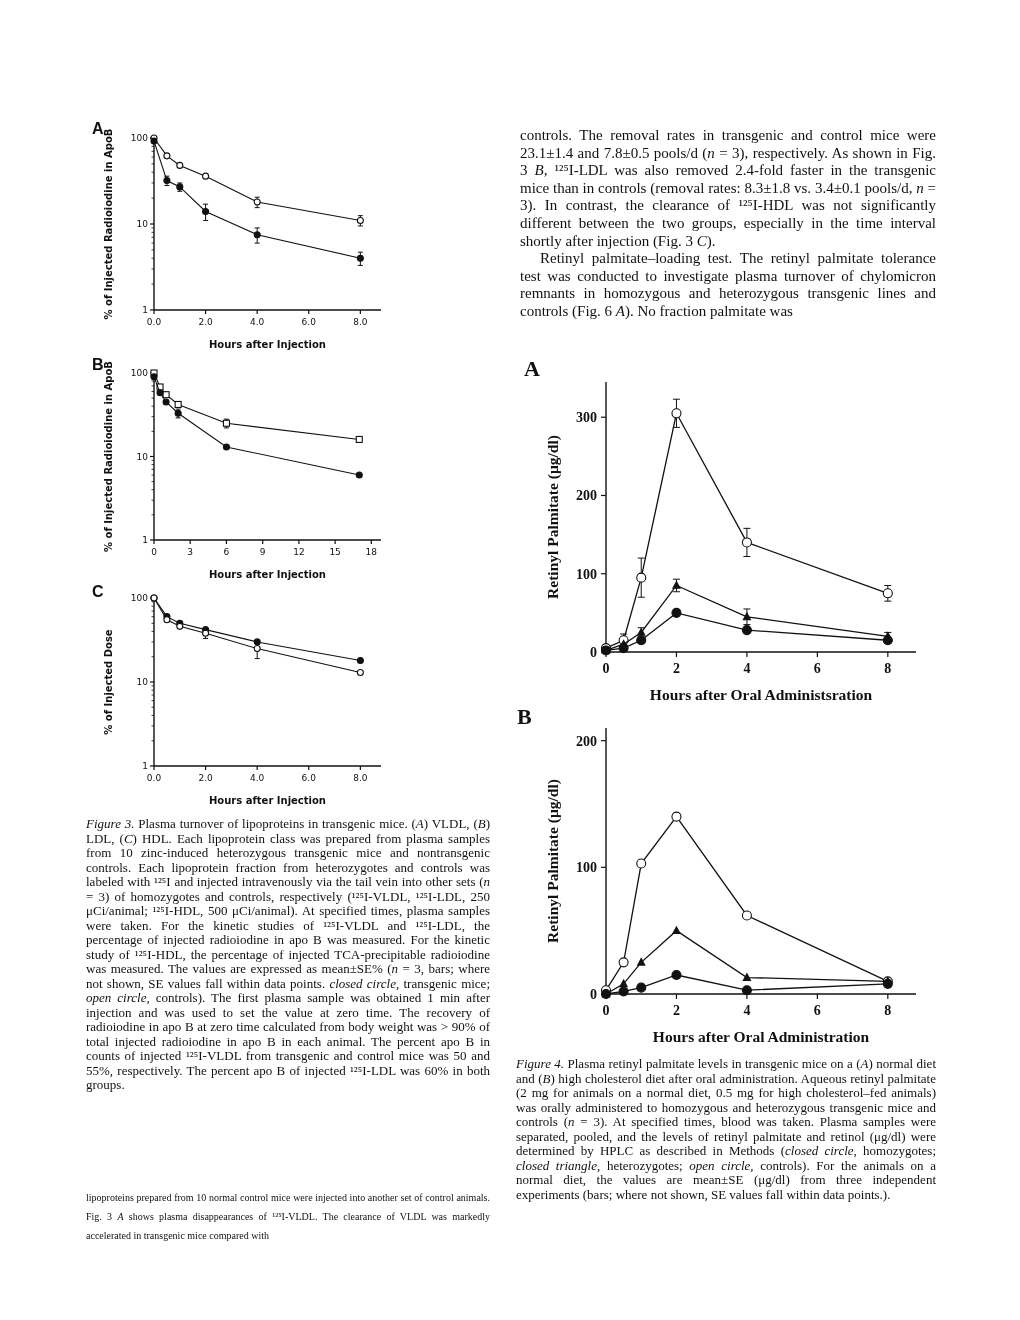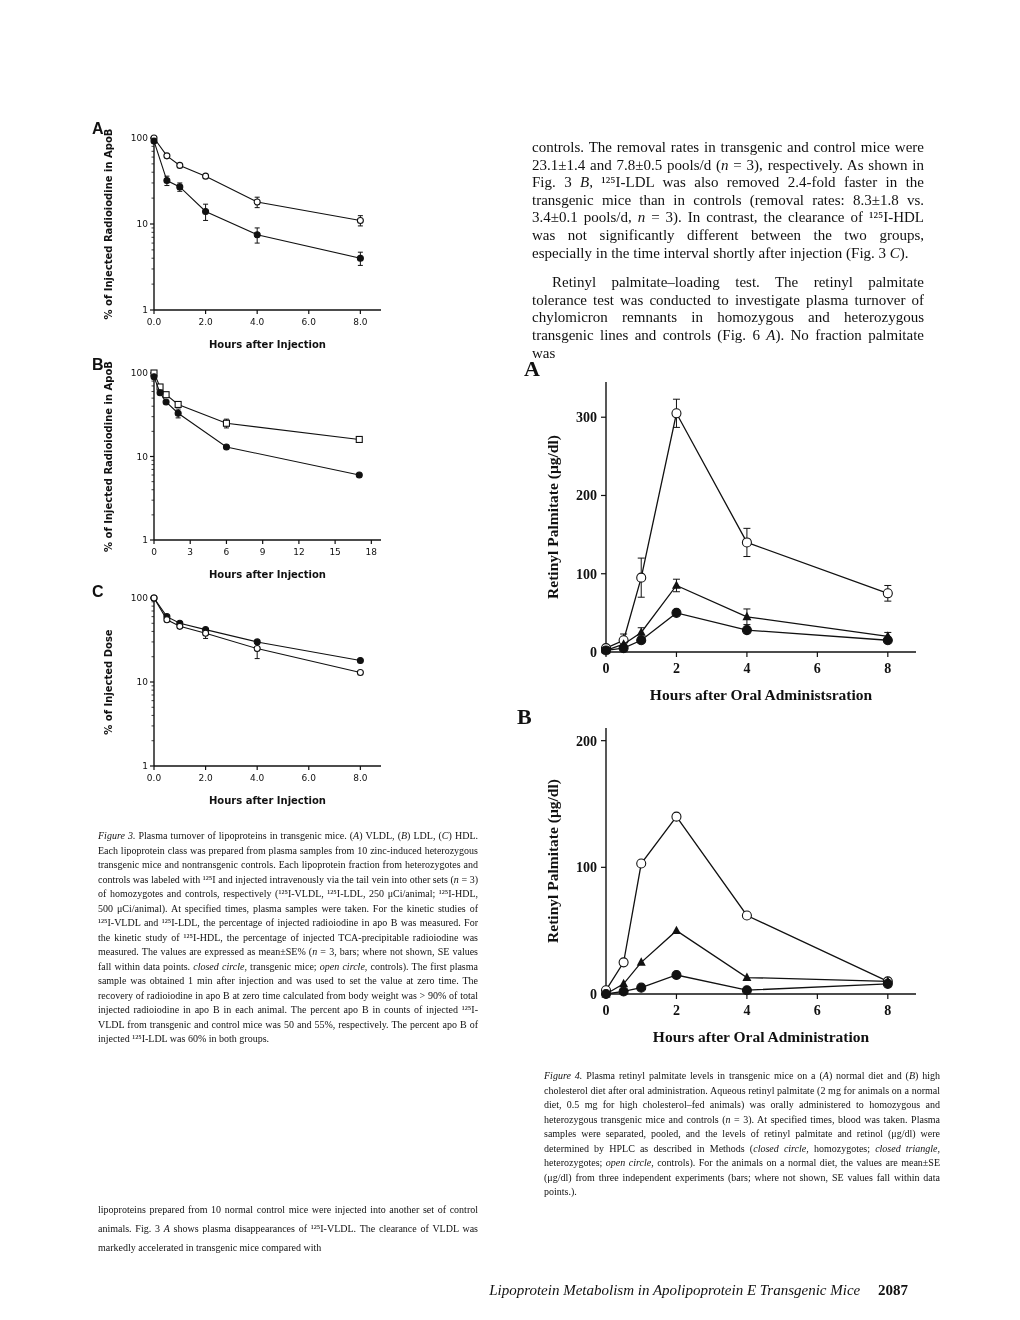--- a/index.html
+++ b/index.html
@@ -1,23 +1,23 @@
 <!DOCTYPE html>
 <html><head>
 <meta charset="utf-8">
 <style>
   html,body{margin:0;padding:0;background:#ffffff;}
   #page{position:relative;width:1020px;height:1320px;background:#ffffff;color:#111;
         font-family:"Liberation Serif",serif;overflow:hidden;}
   .para{position:absolute;text-align:justify;}
-  .para p{margin:12px;}
+  .para p{margin:0;}
   .para p.indent{text-indent:20px;}
   .body-text{font-size:15px;line-height:17.6px;}
   .body-text-loose{font-size:10px;line-height:19.2px;}
-  .caption-text{font-size:10px;line-height:14.5px;}
+  .caption-text{font-size:13px;line-height:14.5px;}
   .panel-label{position:absolute;font-weight:bold;}
   .panel-label.pl-small{font-family:"Liberation Sans",sans-serif;font-size:16px;}
   .panel-label.pl-large{font-family:"Liberation Serif",serif;font-size:22px;}
   .chart{position:absolute;}
   .chart svg{display:block;overflow:visible;}
   .chart-small text.tick{font-family:"DejaVu Sans",sans-serif;font-size:9px;fill:#111;}
   .chart-small text.axis-label{font-family:"DejaVu Sans",sans-serif;font-size:10px;font-weight:bold;fill:#111;}
   .chart-large text.tick{font-family:"Liberation Serif",serif;font-size:14px;font-weight:bold;fill:#111;}
   .chart-large text.axis-label{font-family:"Liberation Serif",serif;font-size:15.5px;font-weight:bold;fill:#111;}
   #footer{position:absolute;right:112px;top:1282px;font-size:15px;white-space:nowrap;}
@@ -397,22 +397,18 @@
           <circle cx="66" cy="282" r="4.5" fill="#111" stroke="#111" stroke-width="1.1"></circle>
           <circle cx="83.61363636363636" cy="279.46666666666664" r="4.5" fill="#111" stroke="#111" stroke-width="1.1"></circle>
           <circle cx="101.22727272727272" cy="275.6666666666667" r="4.5" fill="#111" stroke="#111" stroke-width="1.1"></circle>
           <circle cx="136.45454545454544" cy="263" r="4.5" fill="#111" stroke="#111" stroke-width="1.1"></circle>
           <circle cx="206.9090909090909" cy="278.2" r="4.5" fill="#111" stroke="#111" stroke-width="1.1"></circle>
           <circle cx="347.8181818181818" cy="271.8666666666667" r="4.5" fill="#111" stroke="#111" stroke-width="1.1"></circle>
         </g>
       </svg>
     </div>
 
-  <div class="para caption-text" style="left:532px;top:1057px;width:420px">
+  <div class="para caption-text" style="left:516px;top:1057px;width:420px">
     <p><span style="font-style: italic;">Figure 4.</span><span> Plasma retinyl palmitate levels in transgenic mice on a (</span><span style="font-style: italic;">A</span><span>) normal diet and (</span><span style="font-style: italic;">B</span><span>) high cholesterol diet after oral administration. Aqueous retinyl palmitate (2 mg for animals on a normal diet, 0.5 mg for high cholesterol–fed animals) was orally administered to homozygous and heterozygous transgenic mice and controls (</span><span style="font-style: italic;">n</span><span> = 3). At specified times, blood was taken. Plasma samples were separated, pooled, and the levels of retinyl palmitate and retinol (μg/dl) were determined by HPLC as described in Methods (</span><span style="font-style: italic;">closed circle,</span><span> homozygotes; </span><span style="font-style: italic;">closed triangle,</span><span> heterozygotes; </span><span style="font-style: italic;">open circle,</span><span> controls). For the animals on a normal diet, the values are mean±SE (μg/dl) from three independent experiments (bars; where not shown, SE values fall within data points.).</span></p>
   </div>
 
-  <div id="footer">
-    <span class="running">Lipoprotein Metabolism in Apolipoprotein E Transgenic Mice</span>
-    <span class="pageno">2087</span>
-  </div>
 
 </div>
 
 </body></html>

